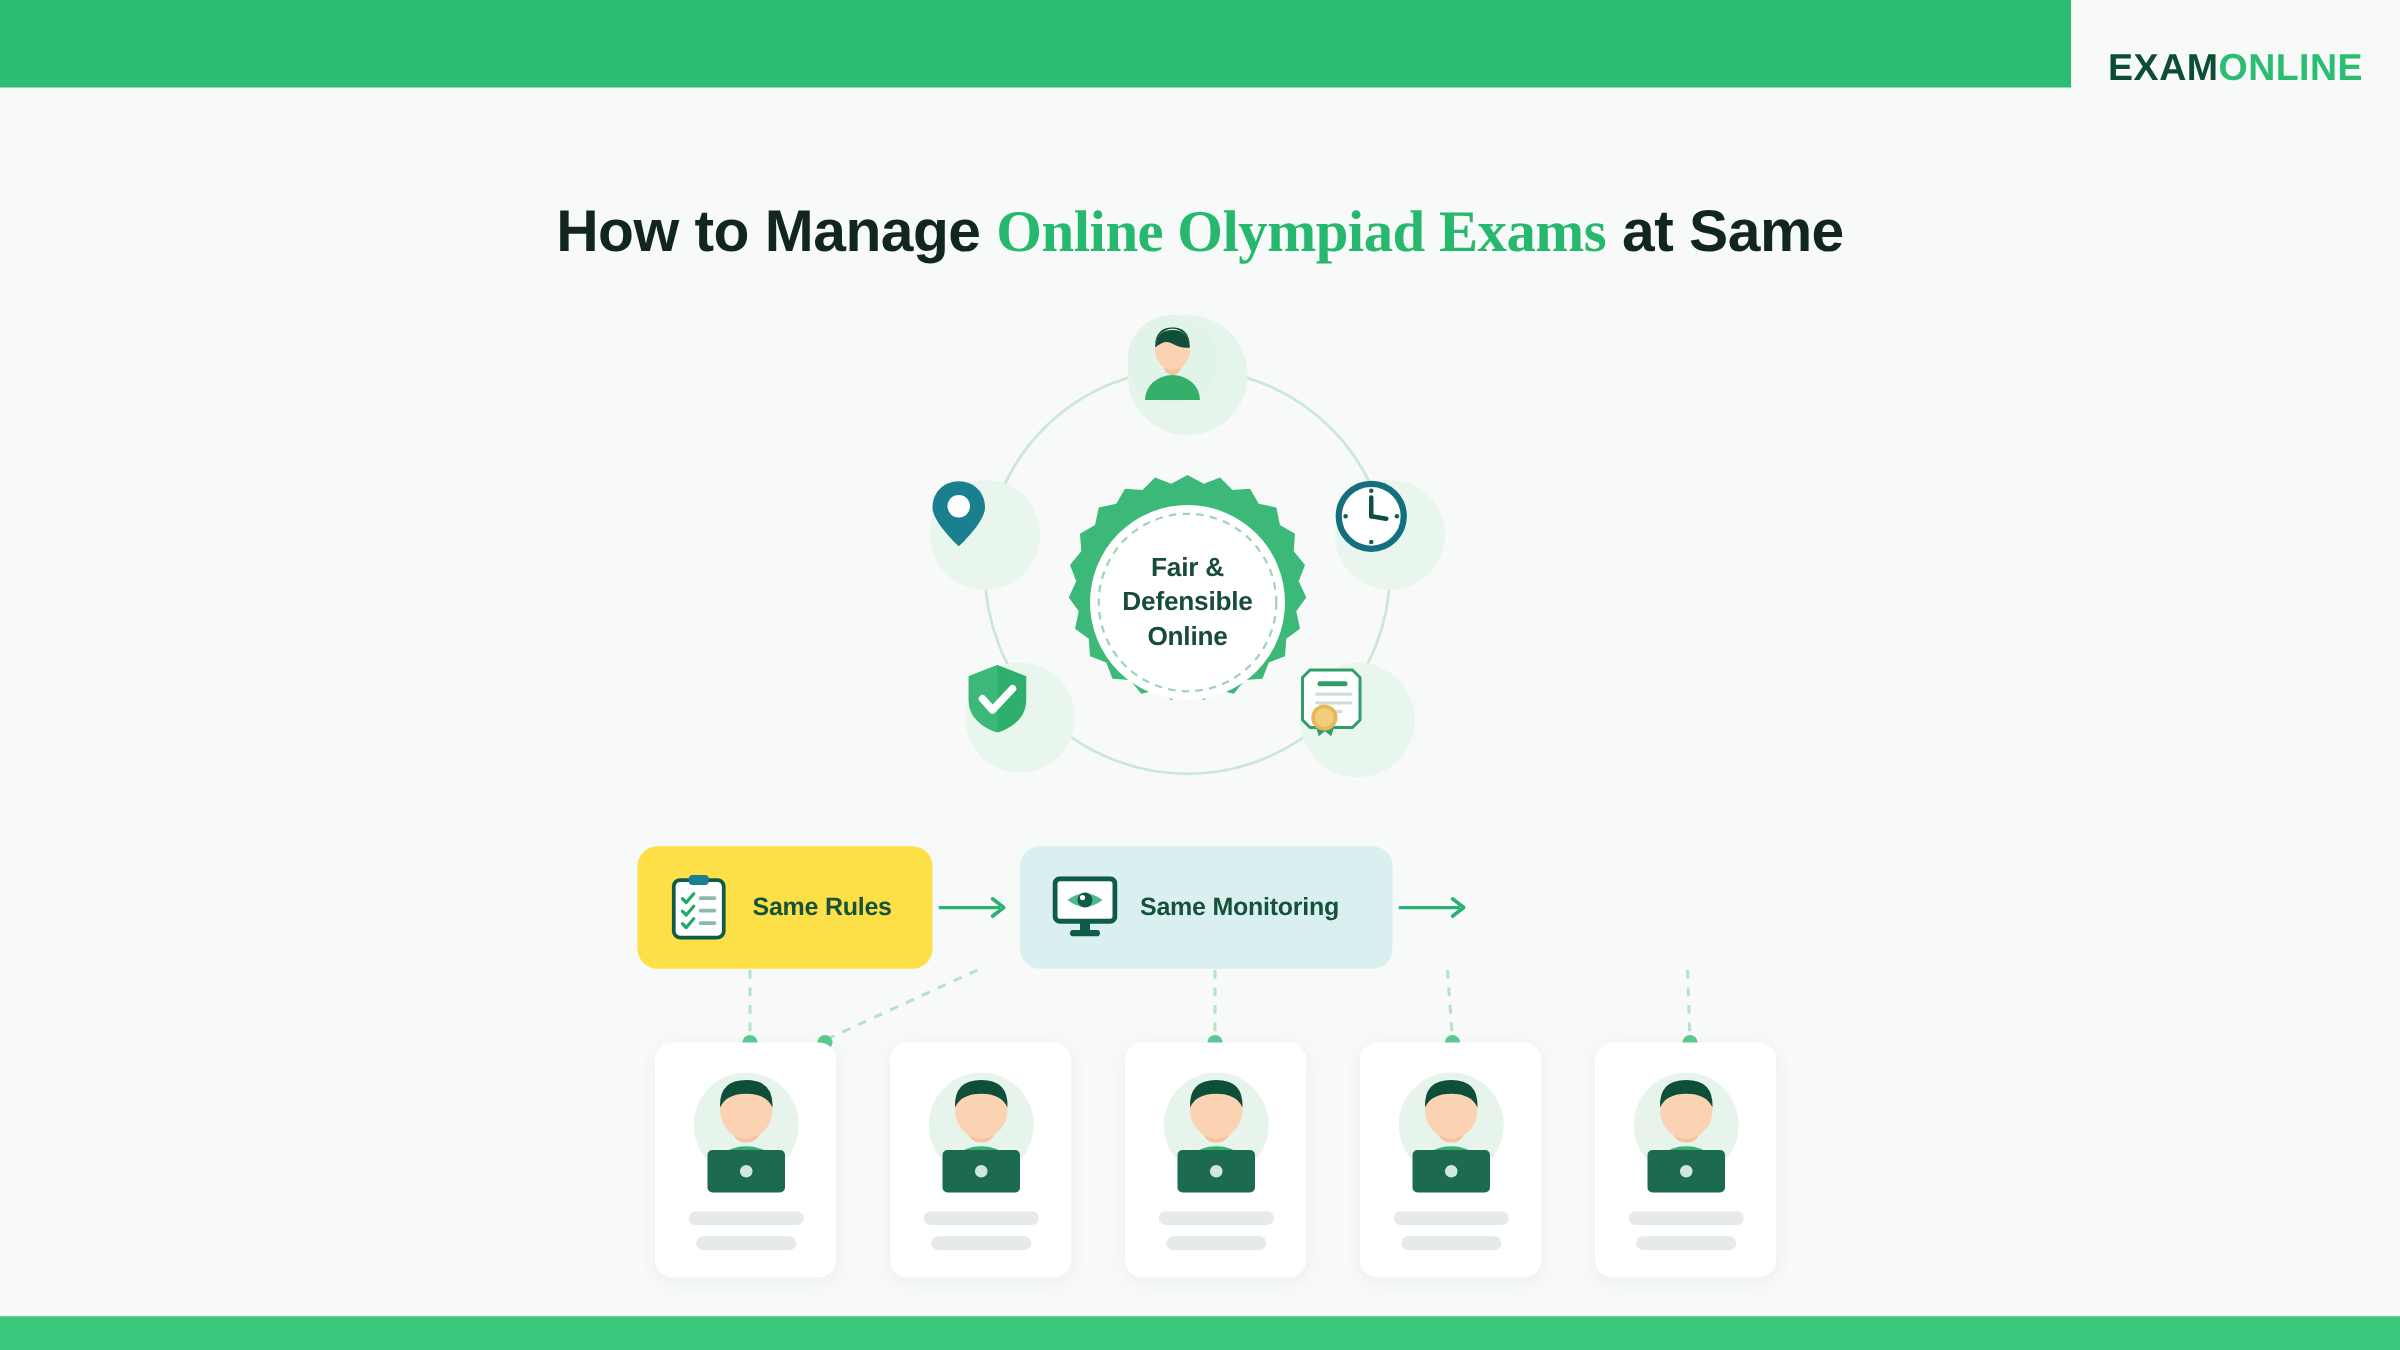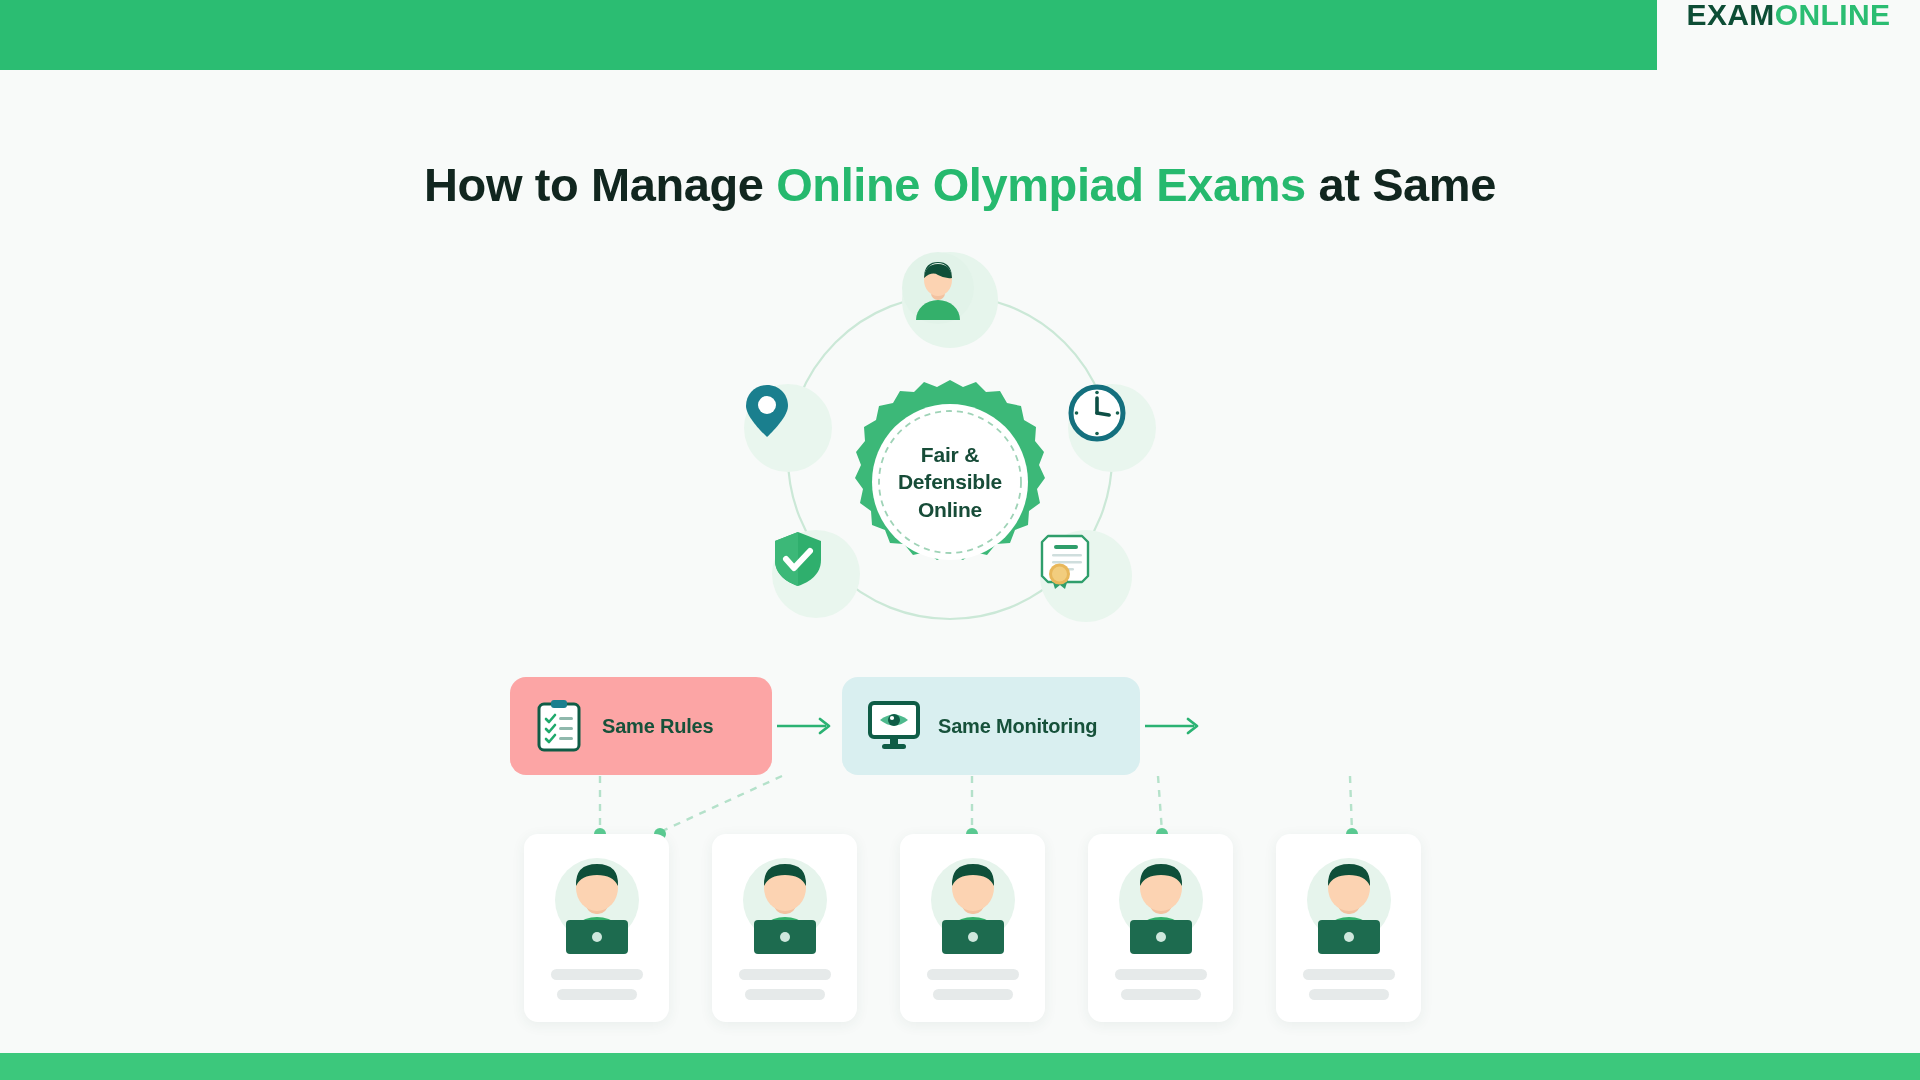--- a/index.html
+++ b/index.html
@@ -7,35 +7,35 @@
   body{
     width:1920px;height:1080px;
     background:#f8faf9;
     font-family:"Liberation Sans","DejaVu Sans",sans-serif;
     overflow:hidden;position:relative;
   }
 
   
   .topbar{position:absolute;left:0;top:0;width:1920px;height:70px;display:flex;}
   .topbar-fill{height:70px;background:#2bbd72;flex:0 0 1657px;}
-  .topbar-logo{flex:1;height:70px;background:#f8faf9;display:flex;align-items:flex-start;justify-content:center;}
+  .topbar-logo{flex:1;height:70px;background:#f8faf9;display:flex;align-items:flex-end;justify-content:center;}
   .logo{font-size:30px;font-weight:700;letter-spacing:.4px;line-height:1;white-space:nowrap;}
   .logo .a{color:#0d4d35;}
   .logo .b{color:#2bbd72;}
 
   
   .bottombar{position:absolute;left:0;bottom:0;width:1920px;height:27px;background:#3cc87c;}
 
   
   .title{
     position:absolute;left:0;top:128px;width:1920px;text-align:center;
     font-size:47px;font-weight:800;line-height:1.1;letter-spacing:-.4px;
     color:#11261f;white-space:nowrap;
   }
-  .title .hl{color:#26b96e;}
+  .title .hl{color:#26b96e;font-family:Liberation Serif, serif;}
 
   
   .hub{position:absolute;left:740px;top:252px;width:420px;height:410px;}
   .hub svg{position:absolute;left:0;top:0;}
   .bubble{position:absolute;border-radius:50%;background:#e9f6ee;display:flex;align-items:center;justify-content:center;}
   .b-top{width:96px;height:96px;left:162px;top:0px;background:#e6f5ec;}
   .b-left{width:88px;height:88px;left:4px;top:132px;}
   .b-right{width:88px;height:88px;left:328px;top:132px;}
   .b-bl{width:88px;height:88px;left:32px;top:278px;}
   .b-br{width:92px;height:92px;left:300px;top:278px;}
@@ -44,21 +44,21 @@
   .badge-text{
     position:absolute;left:0;top:0;width:210px;height:210px;
     display:flex;flex-direction:column;align-items:center;justify-content:center;
     font-size:21px;font-weight:700;color:#174c38;line-height:1.3;text-align:center;
     letter-spacing:-.2px;
   }
 
   
   .proc{position:absolute;left:510px;top:676px;width:940px;height:100px;display:flex;align-items:center;}
   .pbox{height:98px;border-radius:16px;display:flex;align-items:center;gap:18px;padding:0 26px;box-sizing:border-box;}
-  .pbox.p1{background:#fca5a5;width:262px;gap:20px;}
+  .pbox.p1{background:#fde047;width:236px;gap:20px;}
   .pbox.p2{background:#d9eff0;width:298px;}
   .pbox.p3{background:#e4f4ea;width:268px;}
   .plabel{font-size:20px;font-weight:700;color:#16513a;white-space:nowrap;letter-spacing:-.2px;}
   .arrowwrap{width:70px;display:flex;align-items:center;justify-content:center;}
 
   
   .conn{position:absolute;left:0;top:0;width:1920px;height:1080px;pointer-events:none;}
 
   
   .cards{position:absolute;left:524px;top:834px;width:900px;height:195px;}

